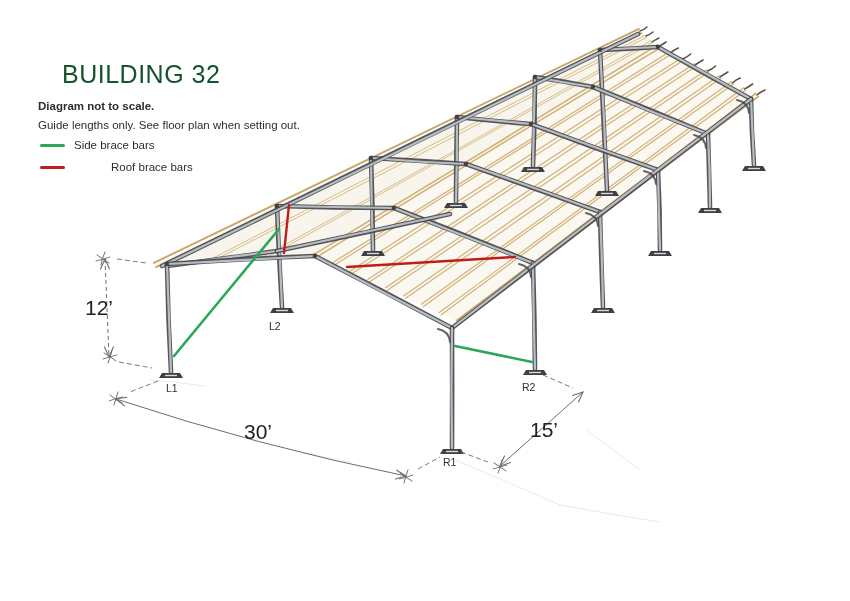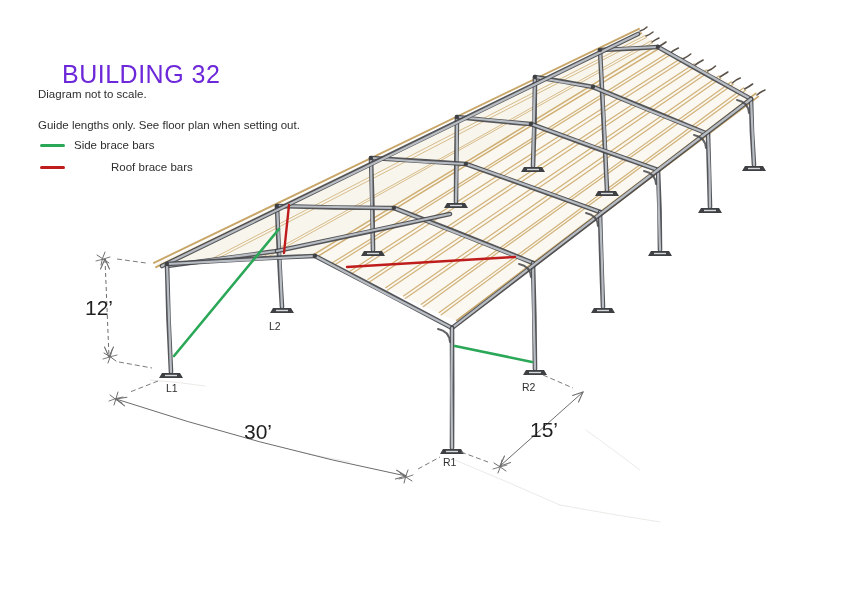--- a/index.html
+++ b/index.html
@@ -1,21 +1,21 @@
 <!DOCTYPE html>
 <html><head>
 <meta charset="utf-8">
 <style>
   html,body{margin:0;padding:0;background:#ffffff;}
   .page{position:relative;width:850px;height:601px;background:#ffffff;overflow:hidden;
         font-family:"Liberation Sans","DejaVu Sans",sans-serif;}
   .title{position:absolute;left:62px;top:60px;font-size:25px;letter-spacing:.5px;
-         color:#6d28d9;font-weight:400;}
+         color:#14532d;font-weight:400;}
   .note{position:absolute;left:38px;font-size:11.5px;color:#2e2e2e;}
-  .note1{top:88px;} .note2{top:119px;text-align:center;}
+  .note1{top:100px;font-weight:bold;} .note2{top:119px;text-align:center;}
   .legend-row{position:absolute;left:40px;display:flex;align-items:center;gap:9px;}
   .legend-row.first{top:139px;} .legend-row.second{top:161px;gap:46px;}
   .swatch{width:25px;height:3px;border-radius:2px;background:#888;}
   .legend-label{font-size:11.5px;color:#2e2e2e;}
   svg{position:absolute;left:0;top:0;}
   text.dim{font-size:21px;fill:#1f1f1f;}
   text.lbl{font-size:10.5px;fill:#2f2f2f;}
 </style>
 </head>
 <body>

